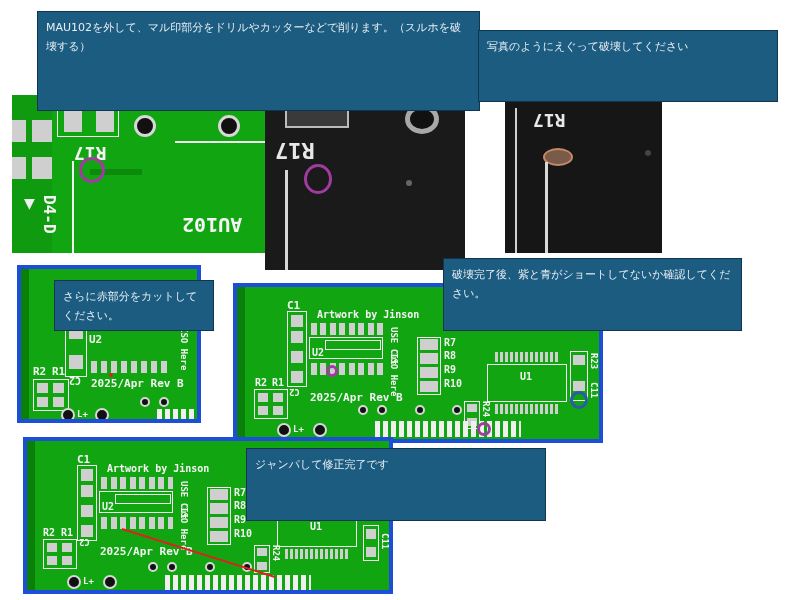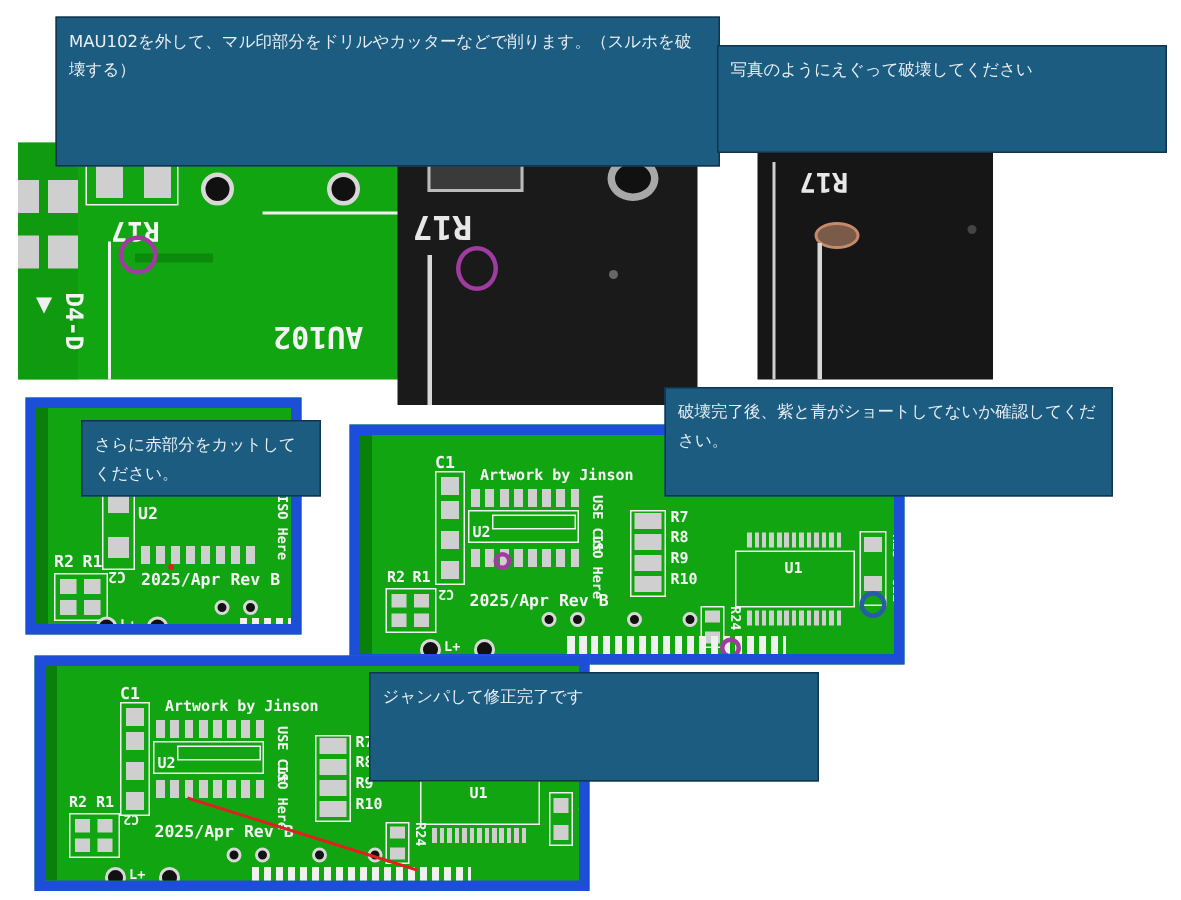--- a/index.html
+++ b/index.html
@@ -1,19 +1,19 @@
 <!DOCTYPE html>
 <html><head>
 <meta charset="utf-8">
 <style>
   html,body{margin:0;padding:0;background:#ffffff;}
   body{width:787px;height:600px;position:relative;overflow:hidden;font-family:"DejaVu Sans","Liberation Sans",sans-serif;}
   .abs{position:absolute;}
   .note{position:absolute;background:#1b5c80;border:1px solid #0f3550;color:#e8eef3;font-size:11px;line-height:19px;padding:6px 8px;box-sizing:border-box;}
-  .pcb{position:absolute;background:#11a611;overflow:hidden;border:7px solid #1d4ed8;box-sizing:border-box;}
+  .pcb{position:absolute;background:#11a611;overflow:hidden;border:4px solid #1d4ed8;box-sizing:border-box;}
   .pcb .edge{position:absolute;top:0;bottom:0;width:8px;background:#0a7f0a;}
   .silk{position:absolute;color:#f4f4f4;font-family:"DejaVu Sans Mono","Liberation Mono",monospace;font-weight:bold;white-space:nowrap;}
   .pad{position:absolute;background:#cfcfcf;}
   .outline{position:absolute;border:1.5px solid #f0f0f0;box-sizing:border-box;}
   .hole{position:absolute;border-radius:50%;background:#111;border:3px solid #d8d8d8;box-sizing:border-box;}
   .ring{position:absolute;border-radius:50%;box-sizing:border-box;}
   .photo{position:absolute;background:#151515;overflow:hidden;}
   .vtext{writing-mode:vertical-rl;}
 </style>
 </head>

